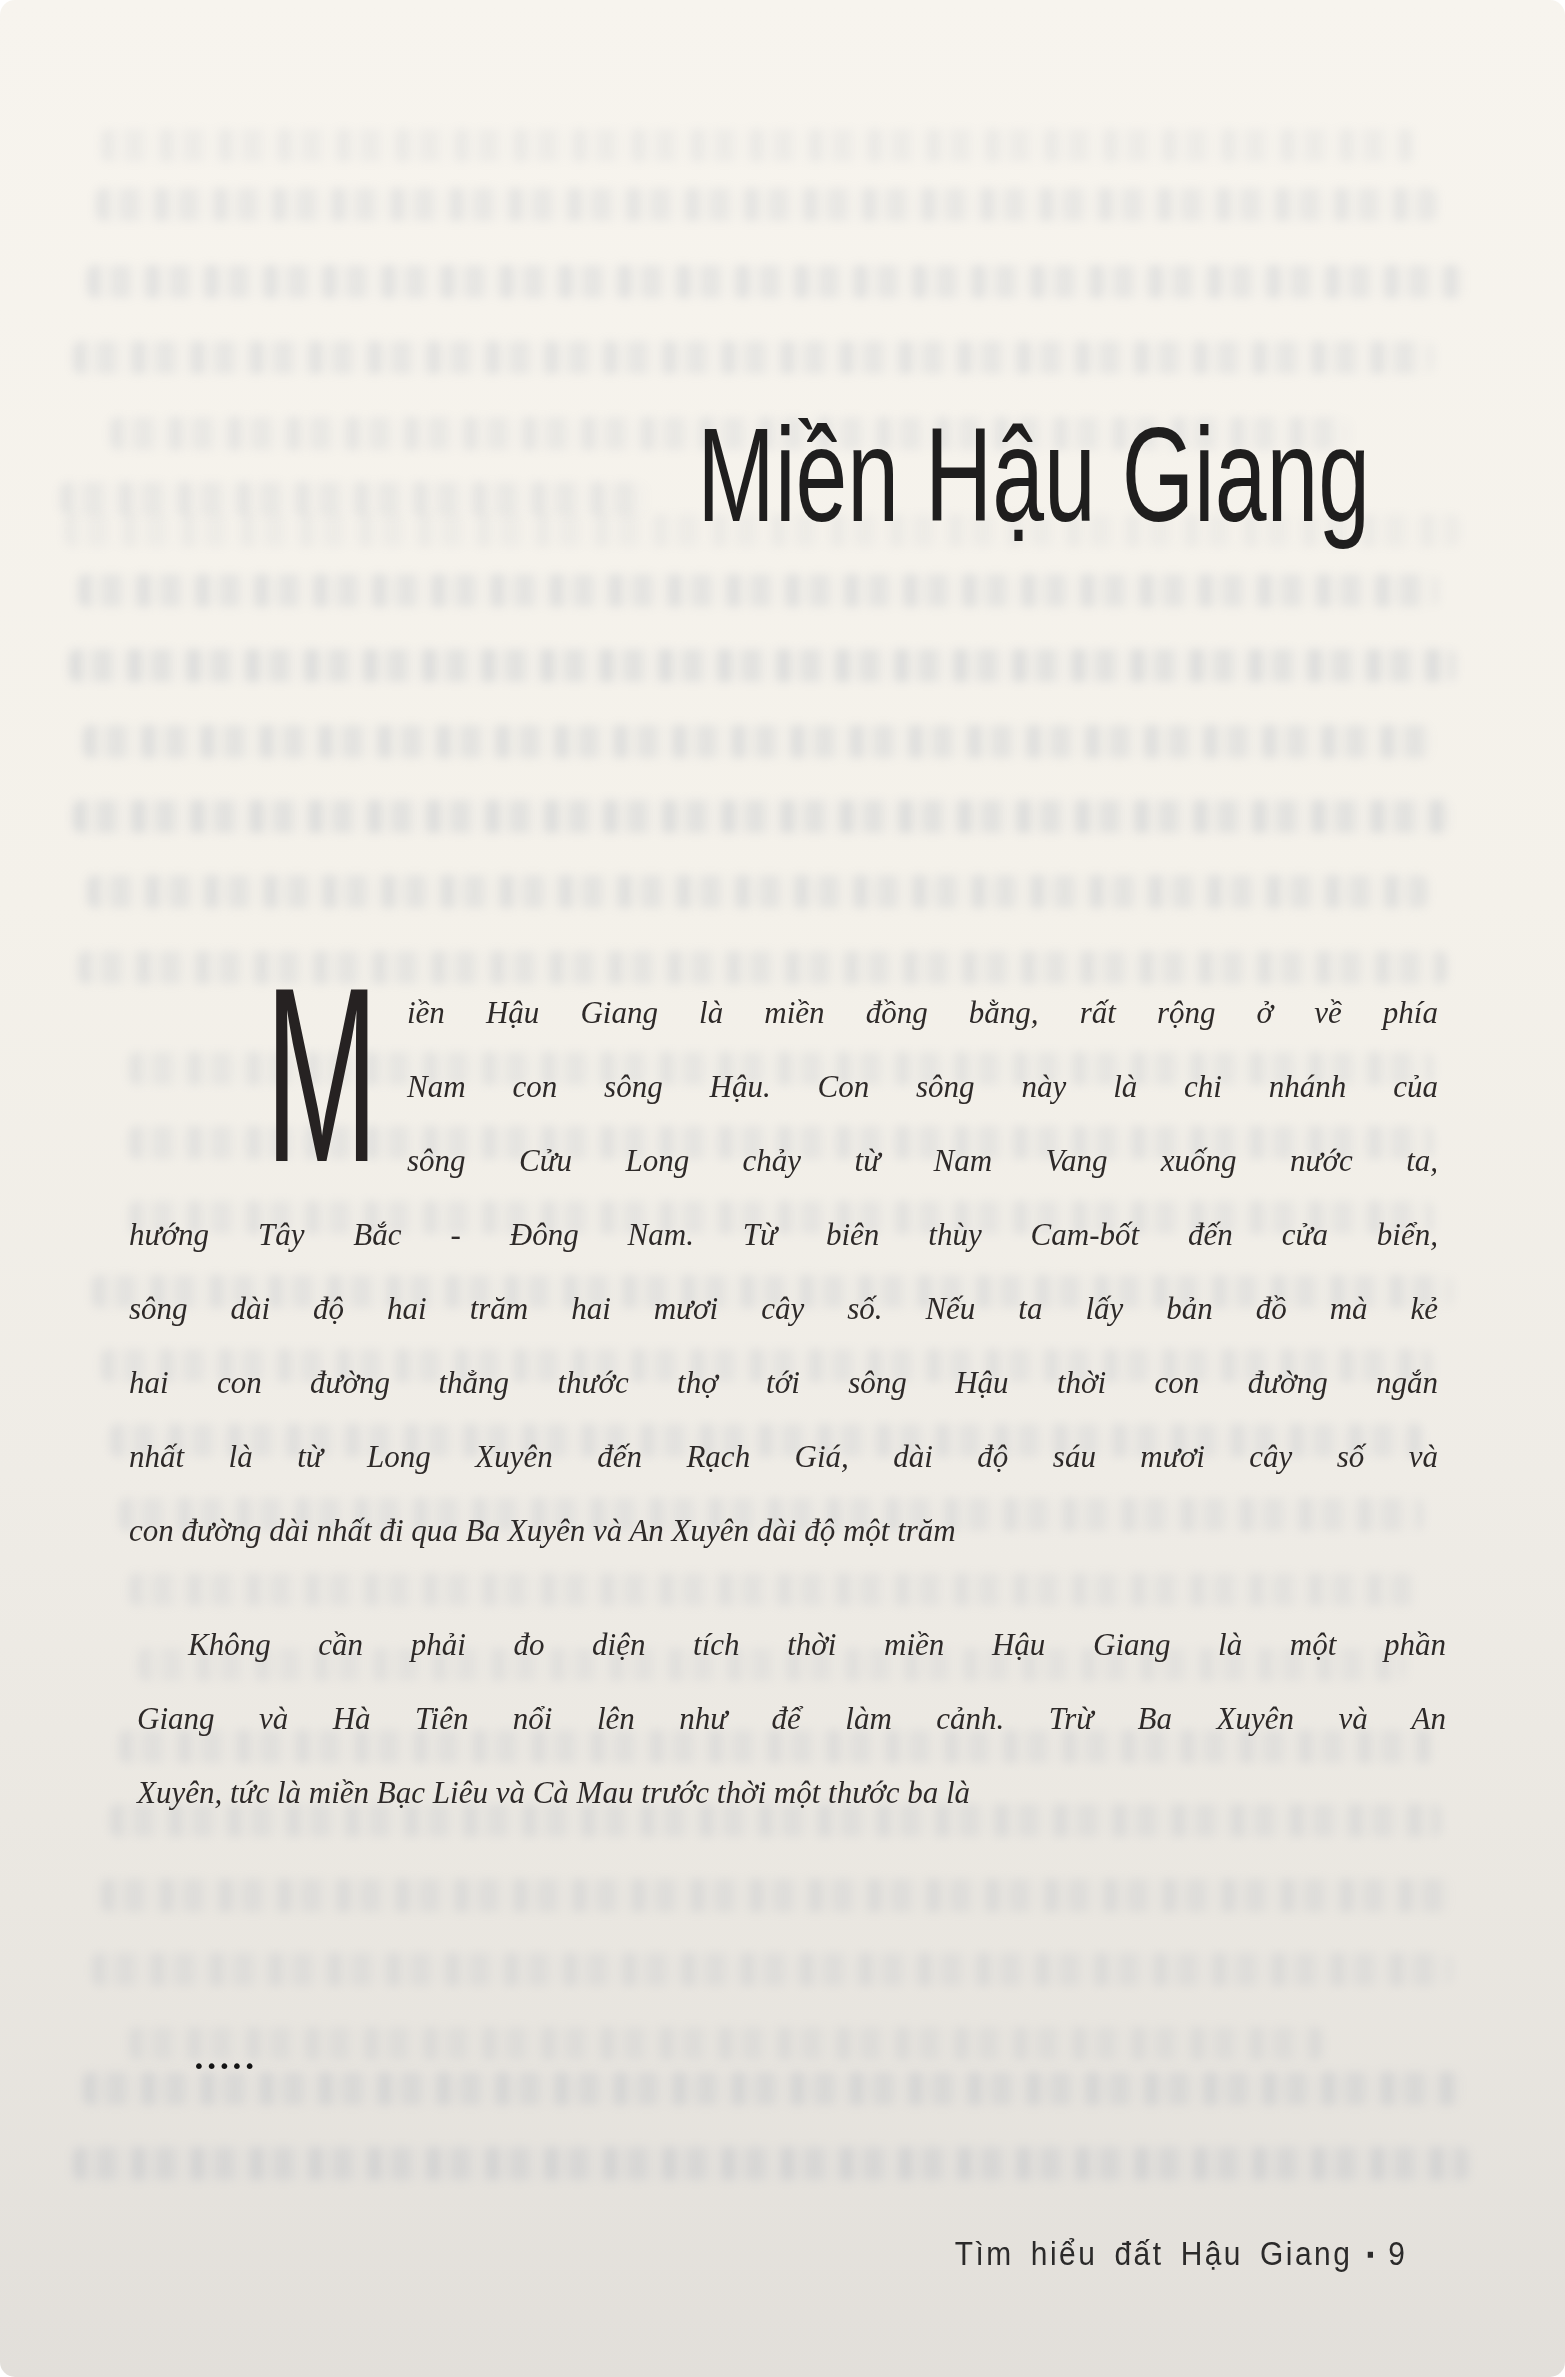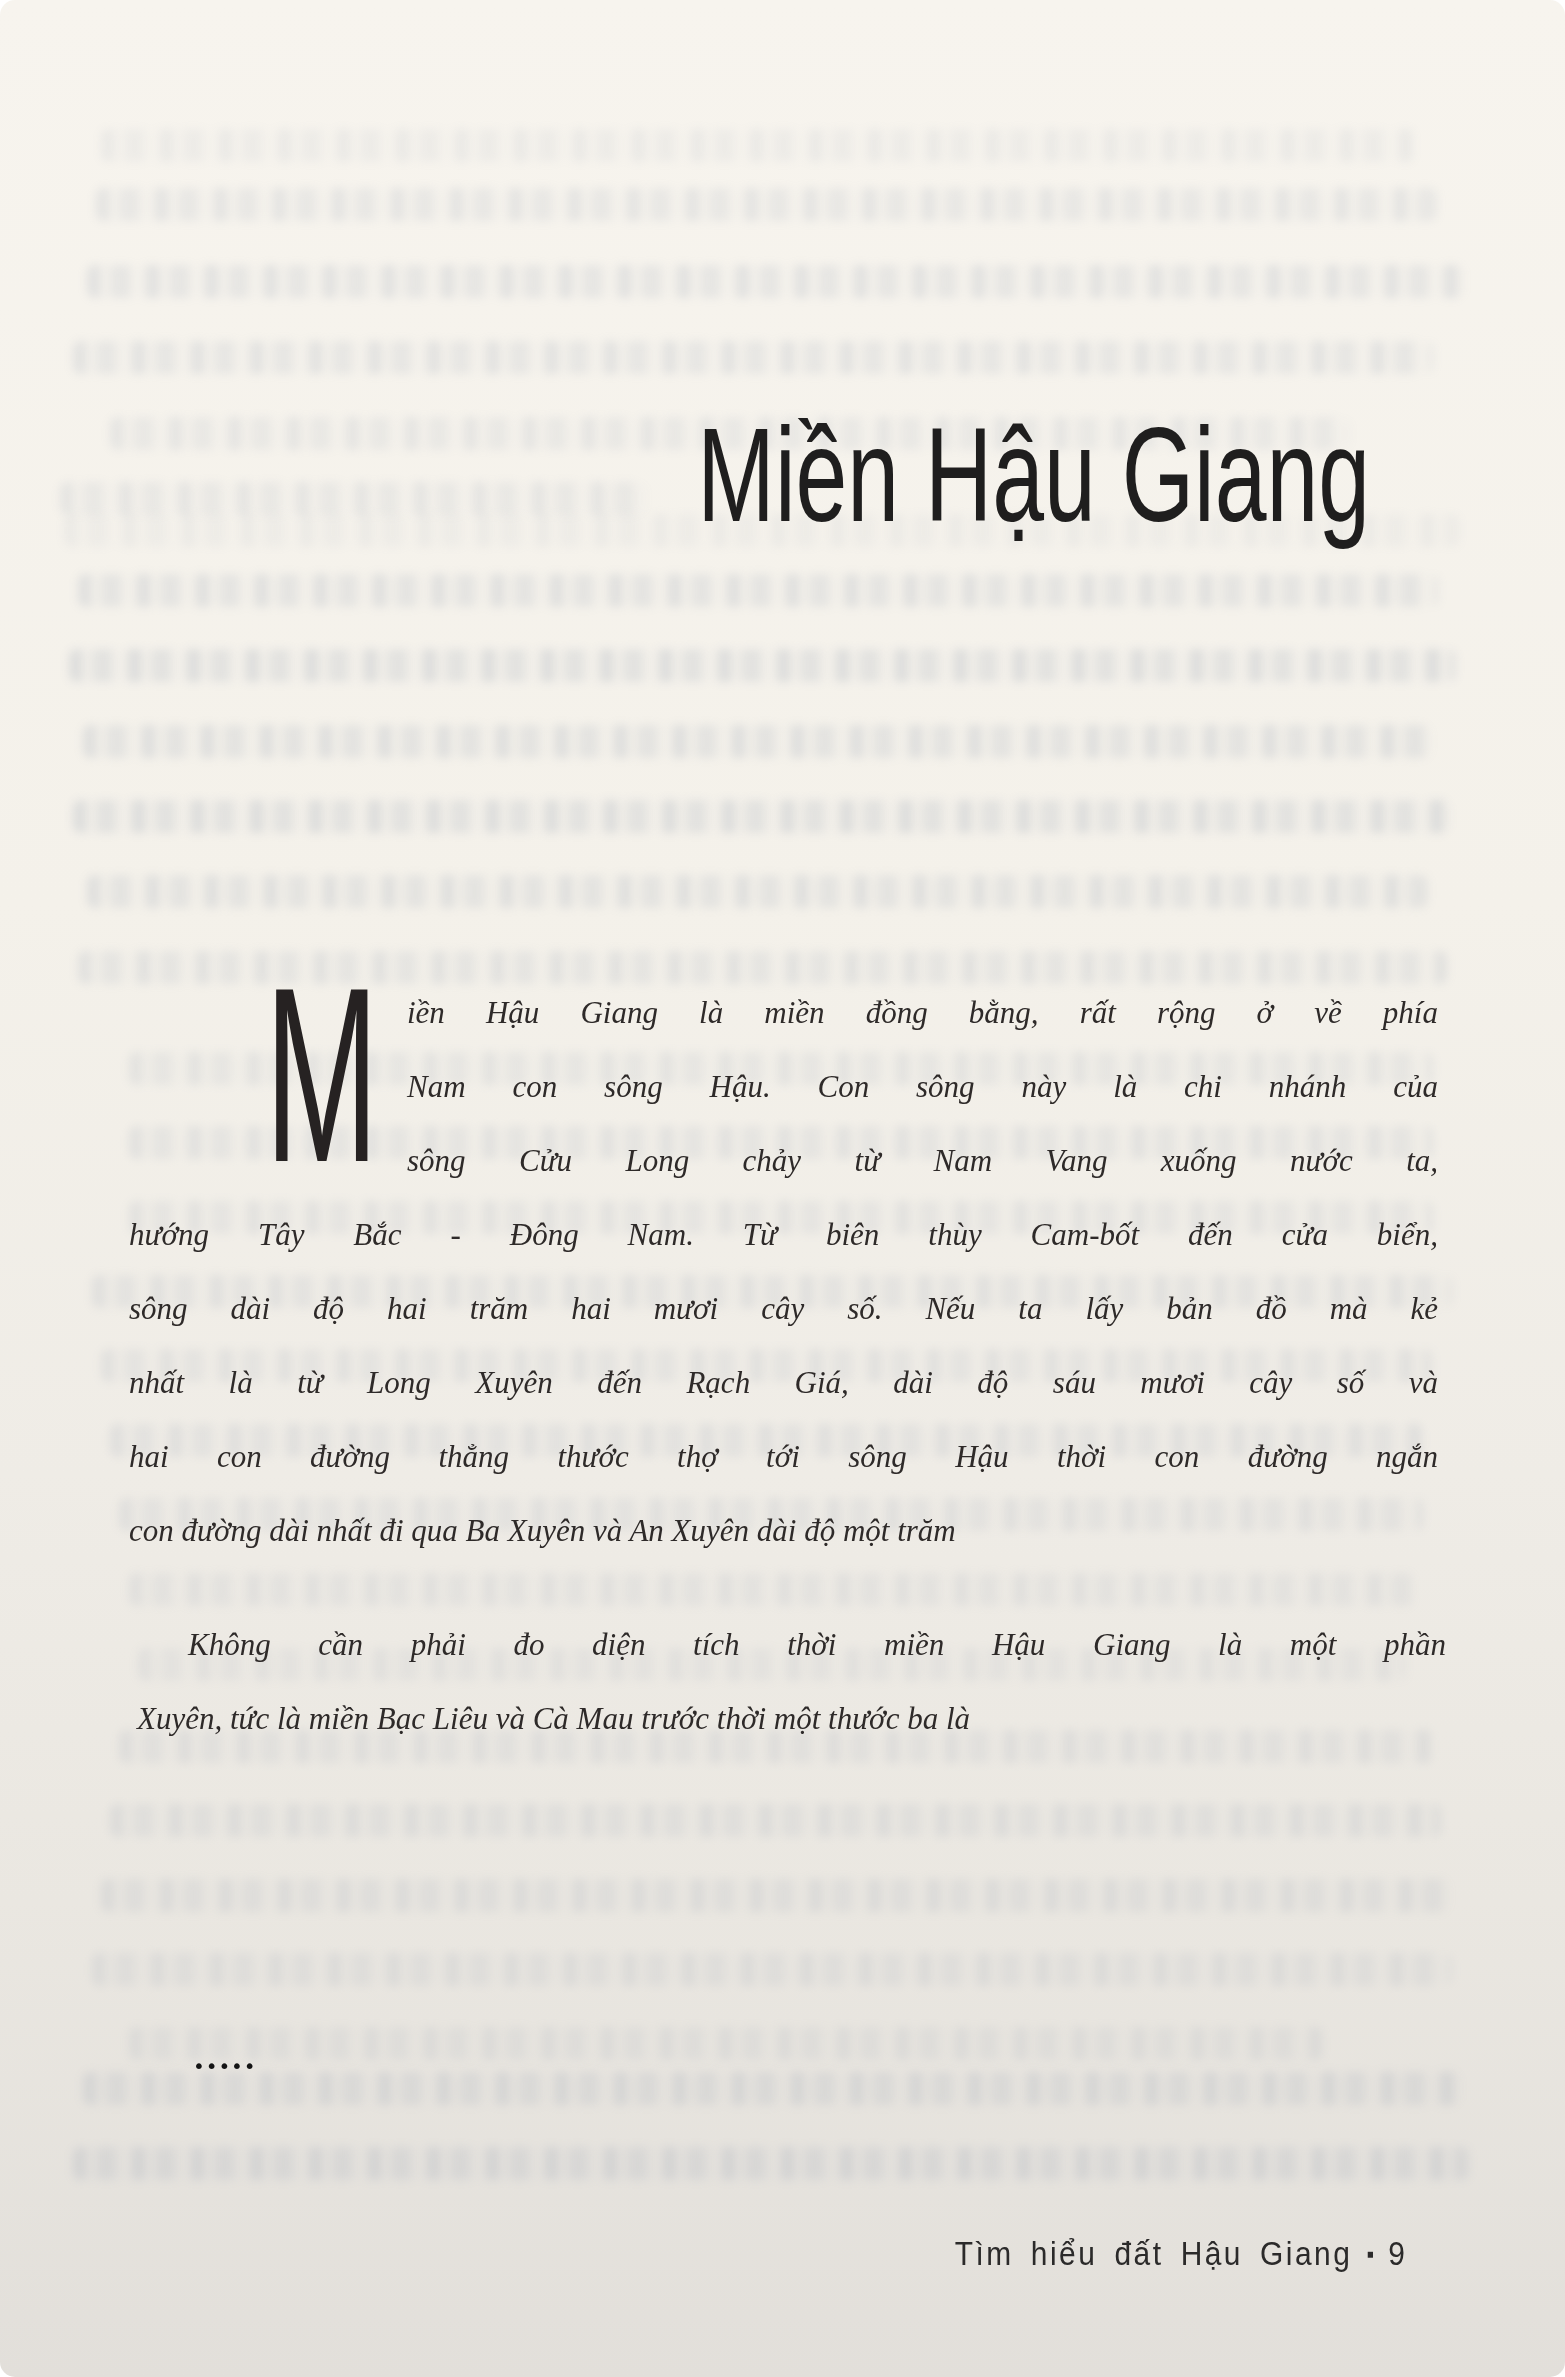--- a/index.html
+++ b/index.html
@@ -85,27 +85,28 @@
   <div class="dropcap">
     <span>M</span>
   </div>
 
   <div id="para1" class="bodytext para">
       <div class="line">iền Hậu Giang là miền đồng bằng, rất rộng ở về phía</div>
       <div class="line">Nam con sông Hậu. Con sông này là chi nhánh của</div>
       <div class="line">sông Cửu Long chảy từ Nam Vang xuống nước ta,</div>
       <div class="line">hướng Tây Bắc - Đông Nam. Từ biên thùy Cam-bốt đến cửa biển,</div>
       <div class="line">sông dài độ hai trăm hai mươi cây số. Nếu ta lấy bản đồ mà kẻ</div>
+      <div class="line">hai con đường thẳng thước thợ tới sông Hậu thời con đường ngắn</div>
       <div class="line">nhất là từ Long Xuyên đến Rạch Giá, dài độ sáu mươi cây số và</div>
-      <div class="line">hai con đường thẳng thước thợ tới sông Hậu thời con đường ngắn</div>
       <div class="line">con đường dài nhất đi qua Ba Xuyên và An Xuyên dài độ một trăm</div>
     </div>
 
   <div id="para2" class="bodytext para">
       <div class="line">Không cần phải đo diện tích thời miền Hậu Giang là một phần</div>
+      <div class="line">Giang và Hà Tiên nổi lên như để làm cảnh. Trừ Ba Xuyên và An</div>
       <div class="line">Xuyên, tức là miền Bạc Liêu và Cà Mau trước thời một thước ba là</div>
     </div>
 
   <div class="ellipsis">•••••</div>
 
   <div class="footer">
     <span>Tìm hiểu đất Hậu Giang</span><span class="sep">▪</span><span>9</span>
   </div>
 
 </div>

